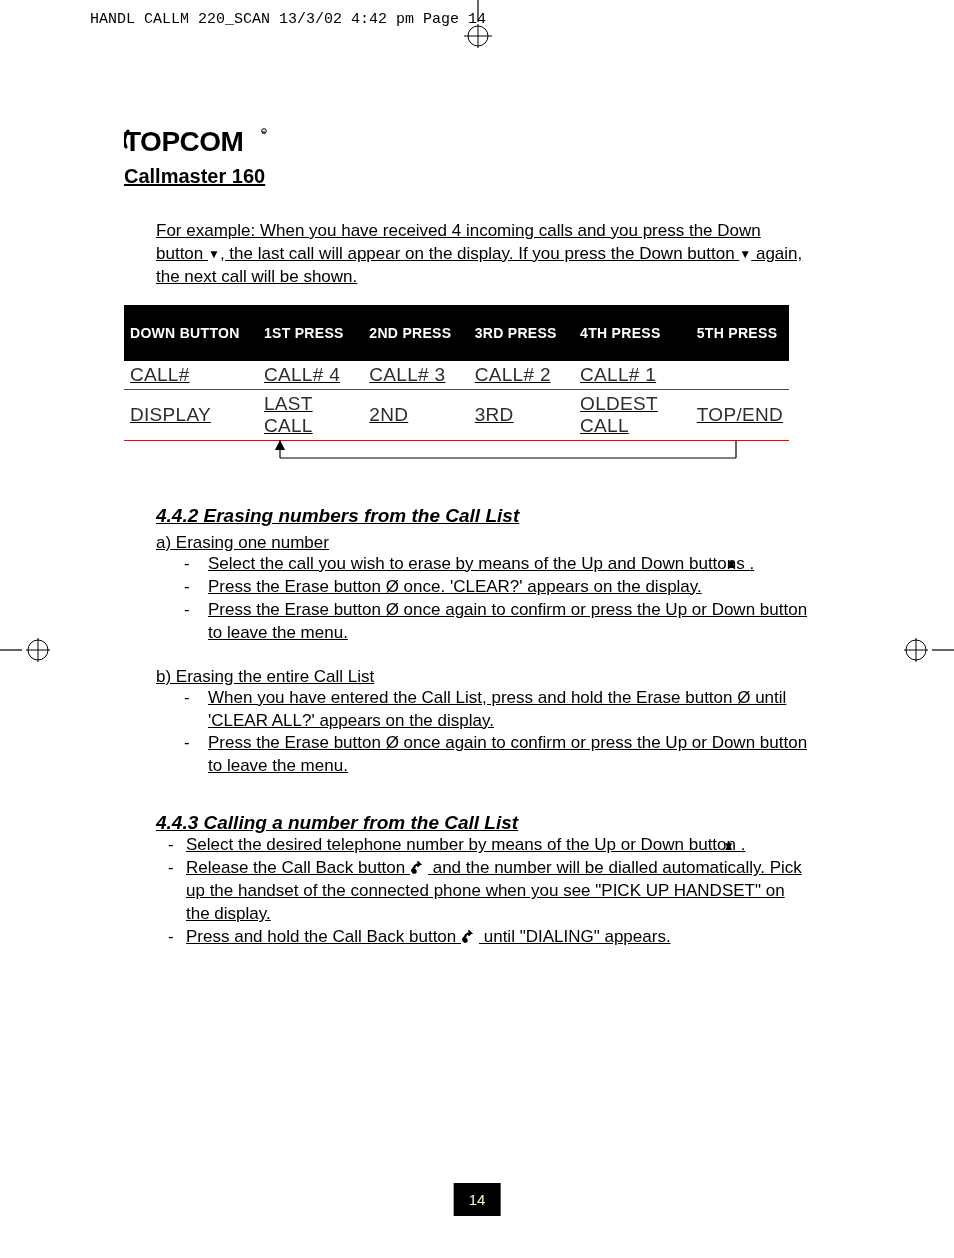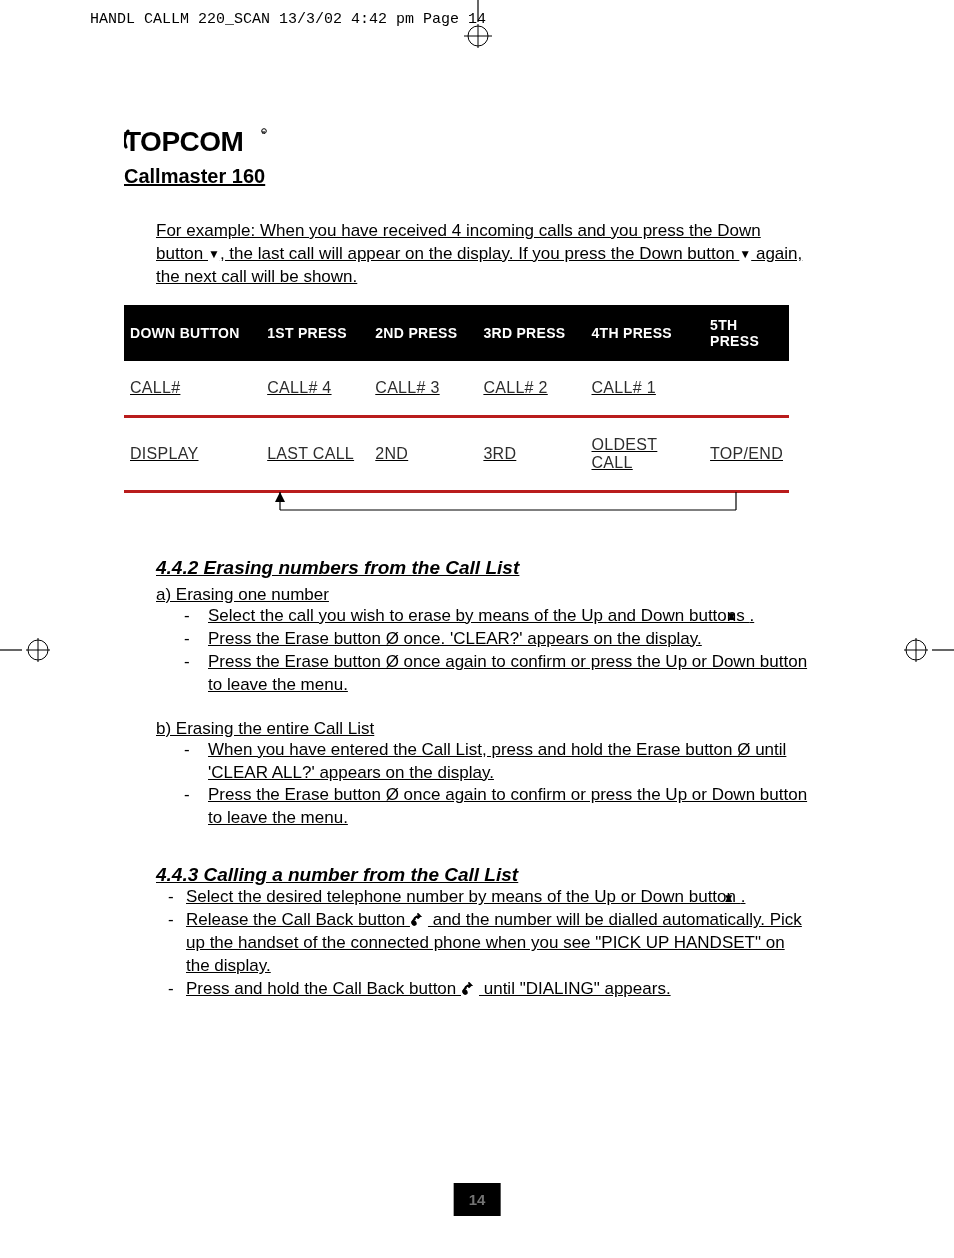--- a/index.html
+++ b/index.html
@@ -64,29 +64,29 @@
     margin-top: 16px;
     width: 665px;
     border-collapse: collapse;
     font-family: "Arial Narrow", "Segoe UI", sans-serif;
   }
   .table th {
     background: #000;
     color: #fff;
     font-weight: 700;
     text-align: left;
-    padding: 12px 6px;
+    padding: 20px 6px;
     font-size: 14px;
     letter-spacing: 0.3px;
     font-stretch: condensed;
   }
   .table td {
-    padding: 18px 6px;
-    border-bottom: 3px solid #b91c1c;
-    font-size: 16px;
+    padding: 3px 6px;
+    border-bottom: 1px solid #b91c1c;
+    font-size: 19px;
     letter-spacing: 0.3px;
     font-stretch: condensed;
     color:#2d2d2d;
   }
   .arrow-loop {
     margin-top: -1px;
     padding-left: 150px;
   }
 
   .section-h {
@@ -118,22 +118,22 @@
   .list.top { padding-left: 44px; }
   .list.top li { text-indent:-18px; padding-left:18px; }
   .list.top li::before { width:12px; margin-right:6px; }
 
   .pagebox {
     position: absolute;
     bottom: 42px;
     left: 50%;
     transform: translateX(-50%);
     background: #000;
-    color: #737373;
-    font-weight: 700;
+    color: #fef9c3;
+    font-weight: 400;
     font-size: 15px;
     padding: 8px 15px;
   }
 </style>
 </head>
 <body>
 
 <div class="page">
 
   <div class="printer-bar">HANDL CALLM 220_SCAN  13/3/02  4:42 pm  Page 14</div>

